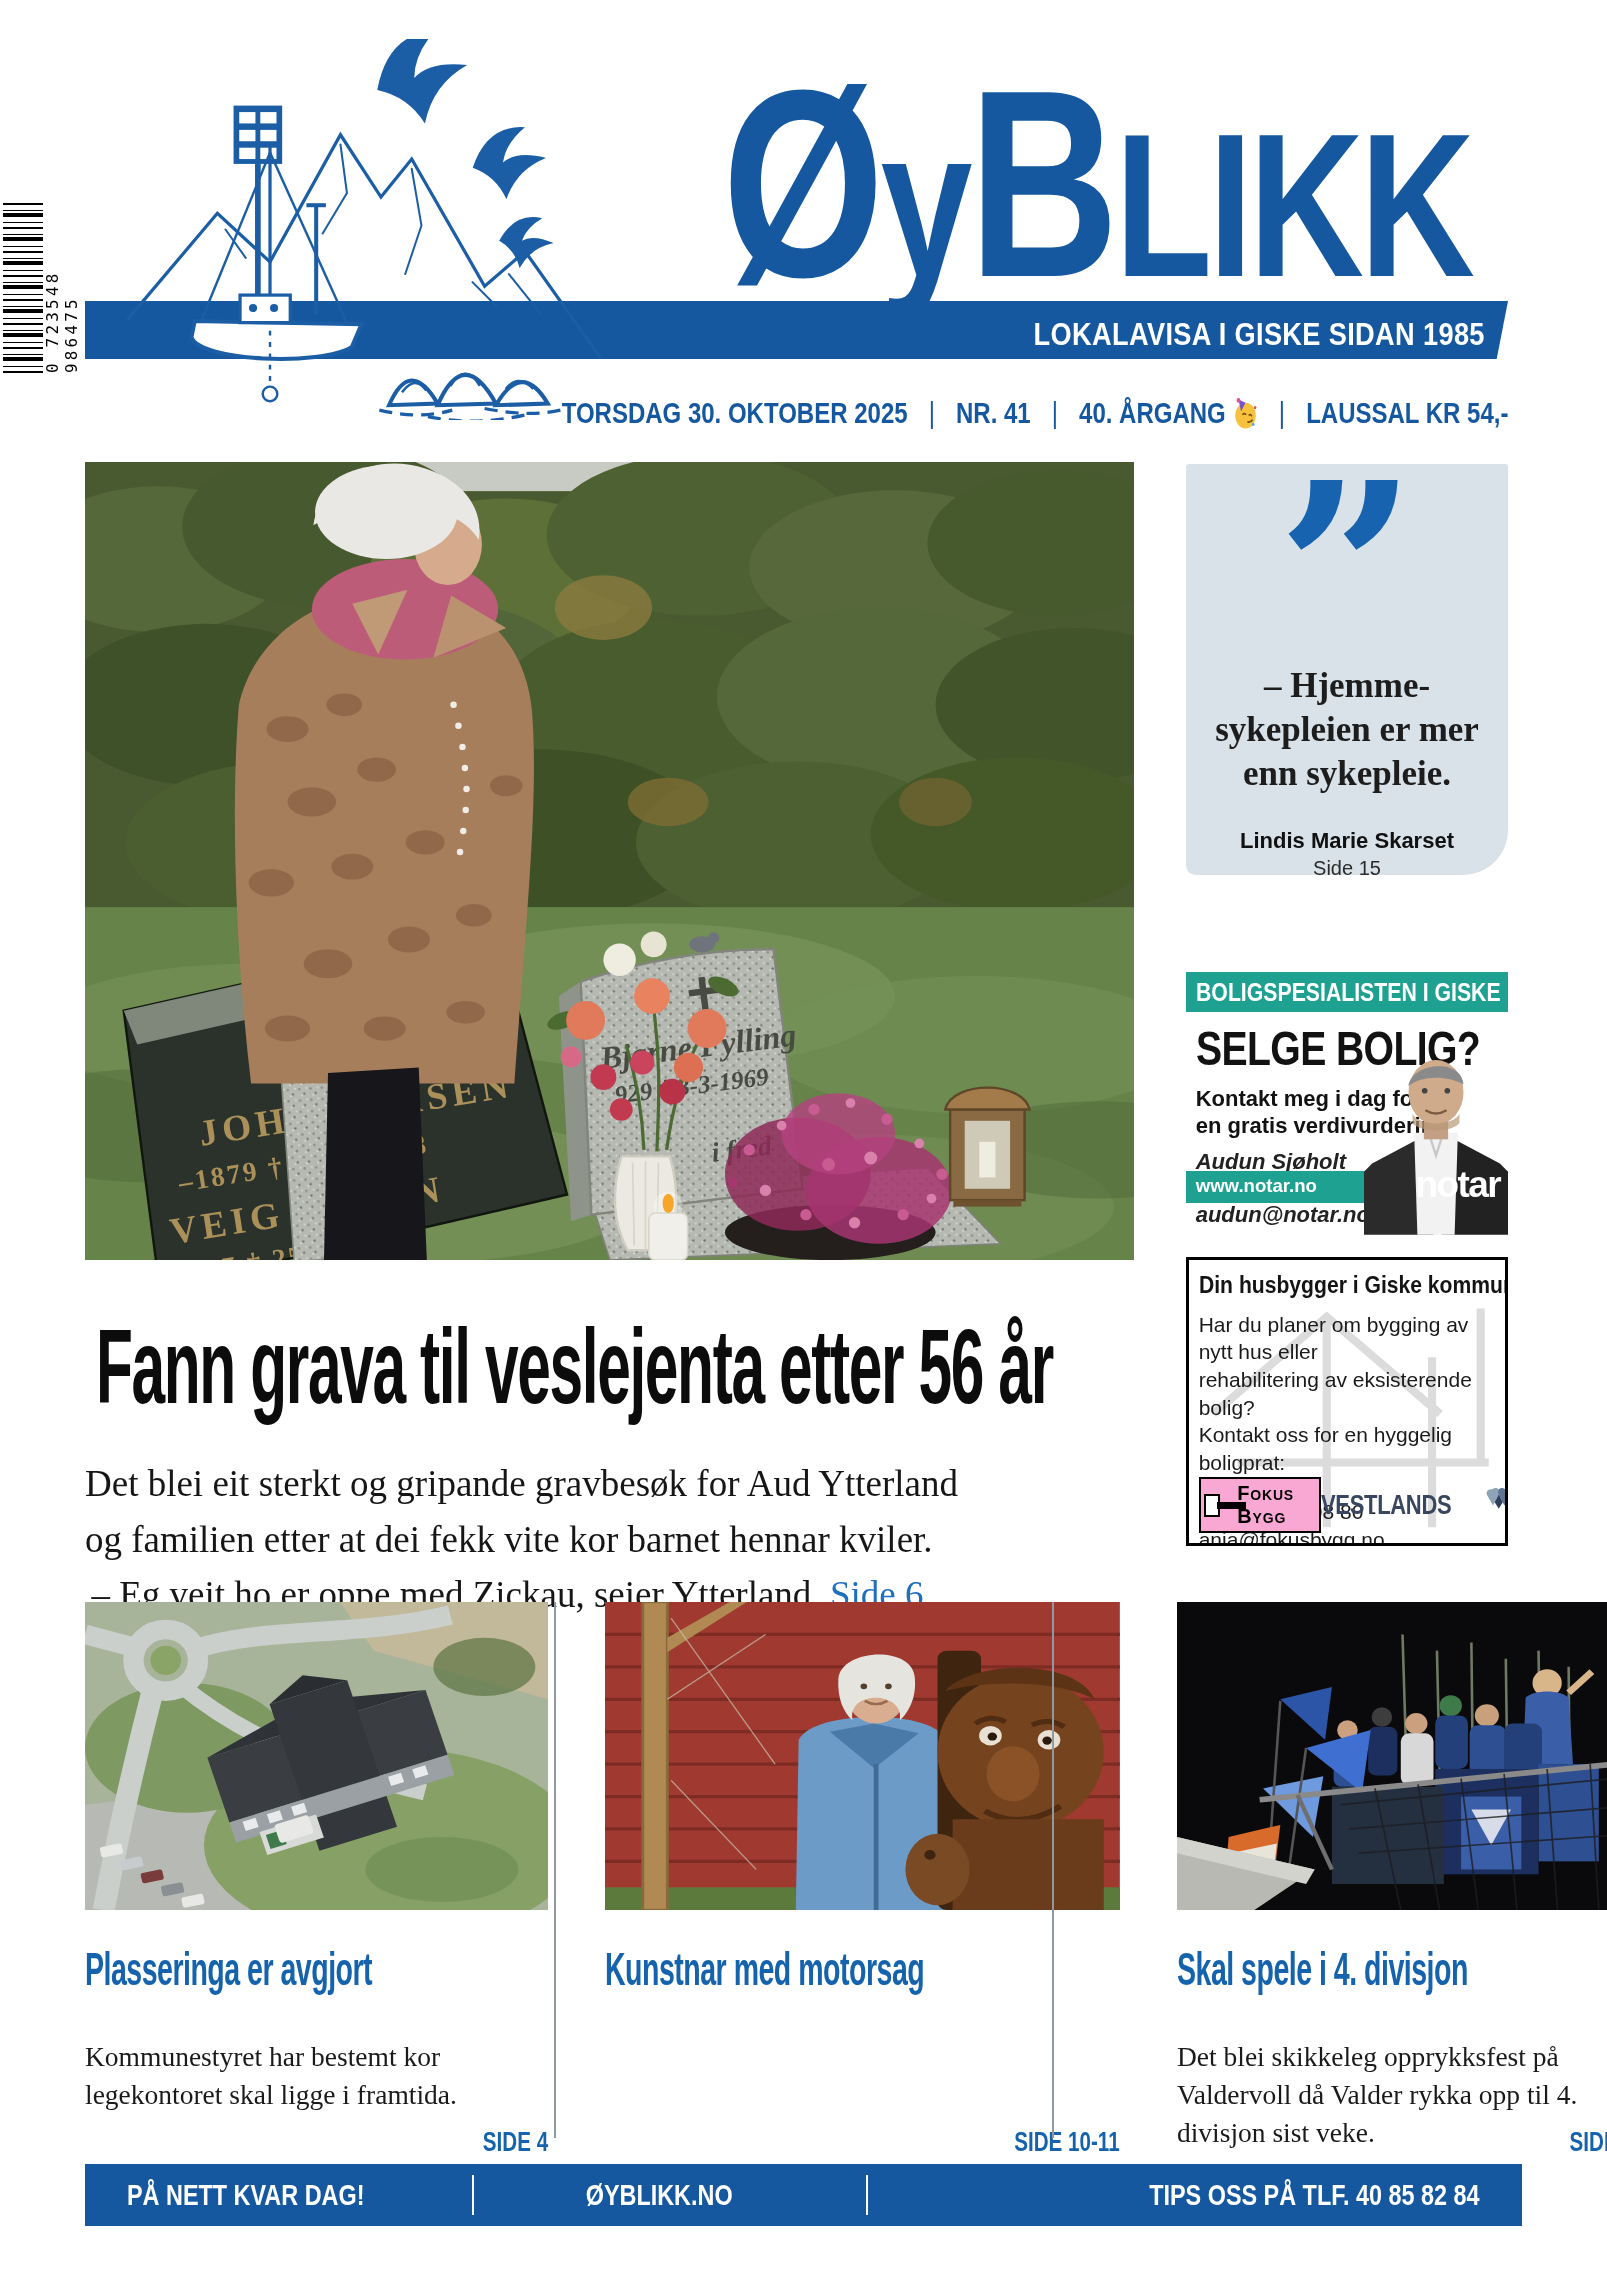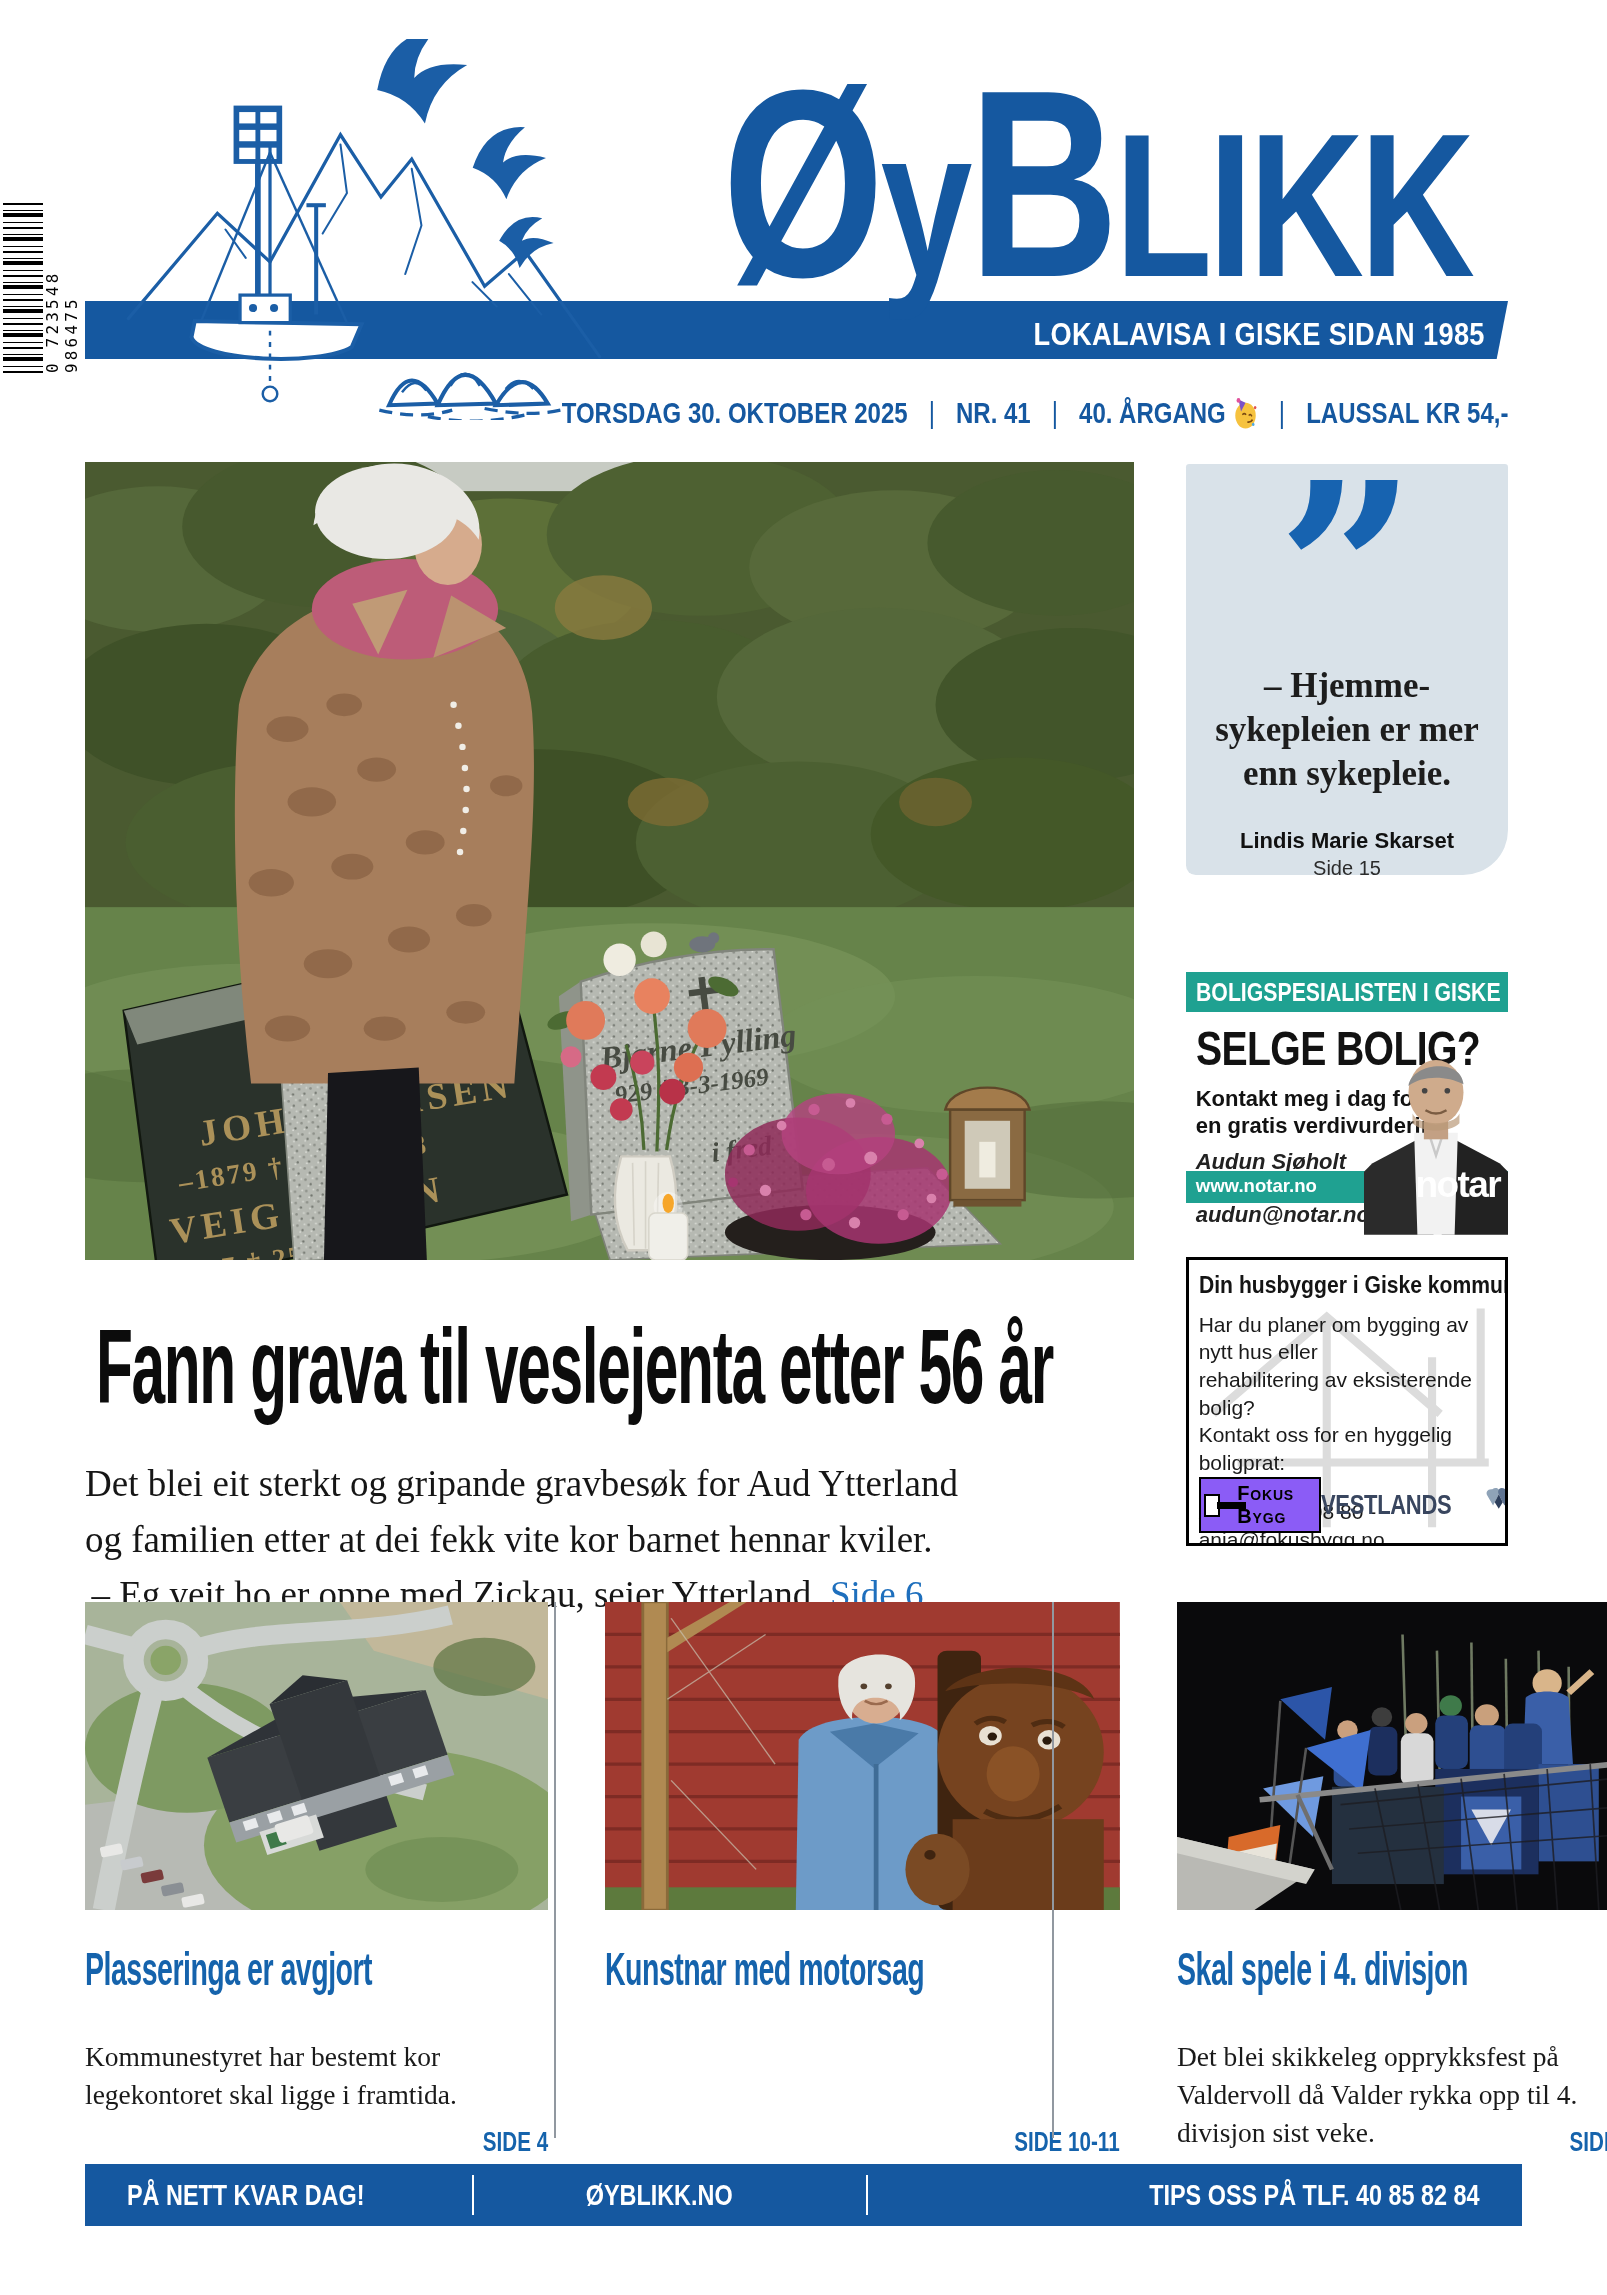--- a/index.html
+++ b/index.html
@@ -57,21 +57,21 @@
   .notar-logo{position:absolute;right:8px;bottom:-3.2px;color:#fff;font-weight:bold;font-size:37px;letter-spacing:-1.6px;z-index:3;}
 
   
   .fokus{position:absolute;left:1186px;top:1257px;width:322px;height:289px;border:3.2px solid #000;
          box-sizing:border-box;background:#fff;padding:11.3px 9.7px;overflow:hidden;}
   .fokus-bg{position:absolute;inset:0;z-index:0;}
   .fokus-title{position:relative;z-index:1;font-weight:bold;font-size:24px;white-space:nowrap;color:#141414;}
   .fokus-body{position:relative;z-index:1;margin-top:11.3px;font-size:21px;line-height:1.32;color:#1a1a1a;}
   .fokus-contacts{position:relative;z-index:1;margin-top:21px;font-size:21px;line-height:1.35;color:#1a1a1a;}
   .fokus-logos{position:absolute;left:9.7px;right:9.7px;bottom:9.7px;display:flex;justify-content:space-between;align-items:center;z-index:1;}
-  .fokuslogo{display:flex;align-items:center;gap:6.5px;border:2.4px solid #000;padding:3.2px 9.7px 3.2px 3.2px;background:#8b5cf6;}
+  .fokuslogo{display:flex;align-items:center;gap:6.5px;border:2.4px solid #000;padding:3.2px 9.7px 3.2px 3.2px;background:#f9a8d4;}
   .fokuslogo .key{position:relative;width:42px;height:23px;}
   .fokuslogo .key .kbox{position:absolute;left:0;top:0;width:16px;height:23px;border:2.4px solid #000;box-sizing:border-box;background:#fff;}
   .fokuslogo .key .kbar{position:absolute;left:13px;top:8px;width:29px;height:7.3px;background:#000;}
   .fokuslogo .ftext{font-variant:small-caps;font-weight:bold;font-size:20px;letter-spacing:0.8px;color:#000;}
   .vh{display:flex;align-items:center;color:#39465f;font-weight:bold;font-size:27.5px;letter-spacing:-0.4px;}
   .vh svg{width:27.5px;height:26px;margin:-13px 1.6px 0 1.6px;}
 
   
   .lead{position:absolute;left:85px;top:1302px;width:1433px;}
   .lead h1{margin:11px;font-size:106px;font-weight:bold;letter-spacing:-2.4px;line-height:1;color:#0c0c0c;white-space:nowrap;}

